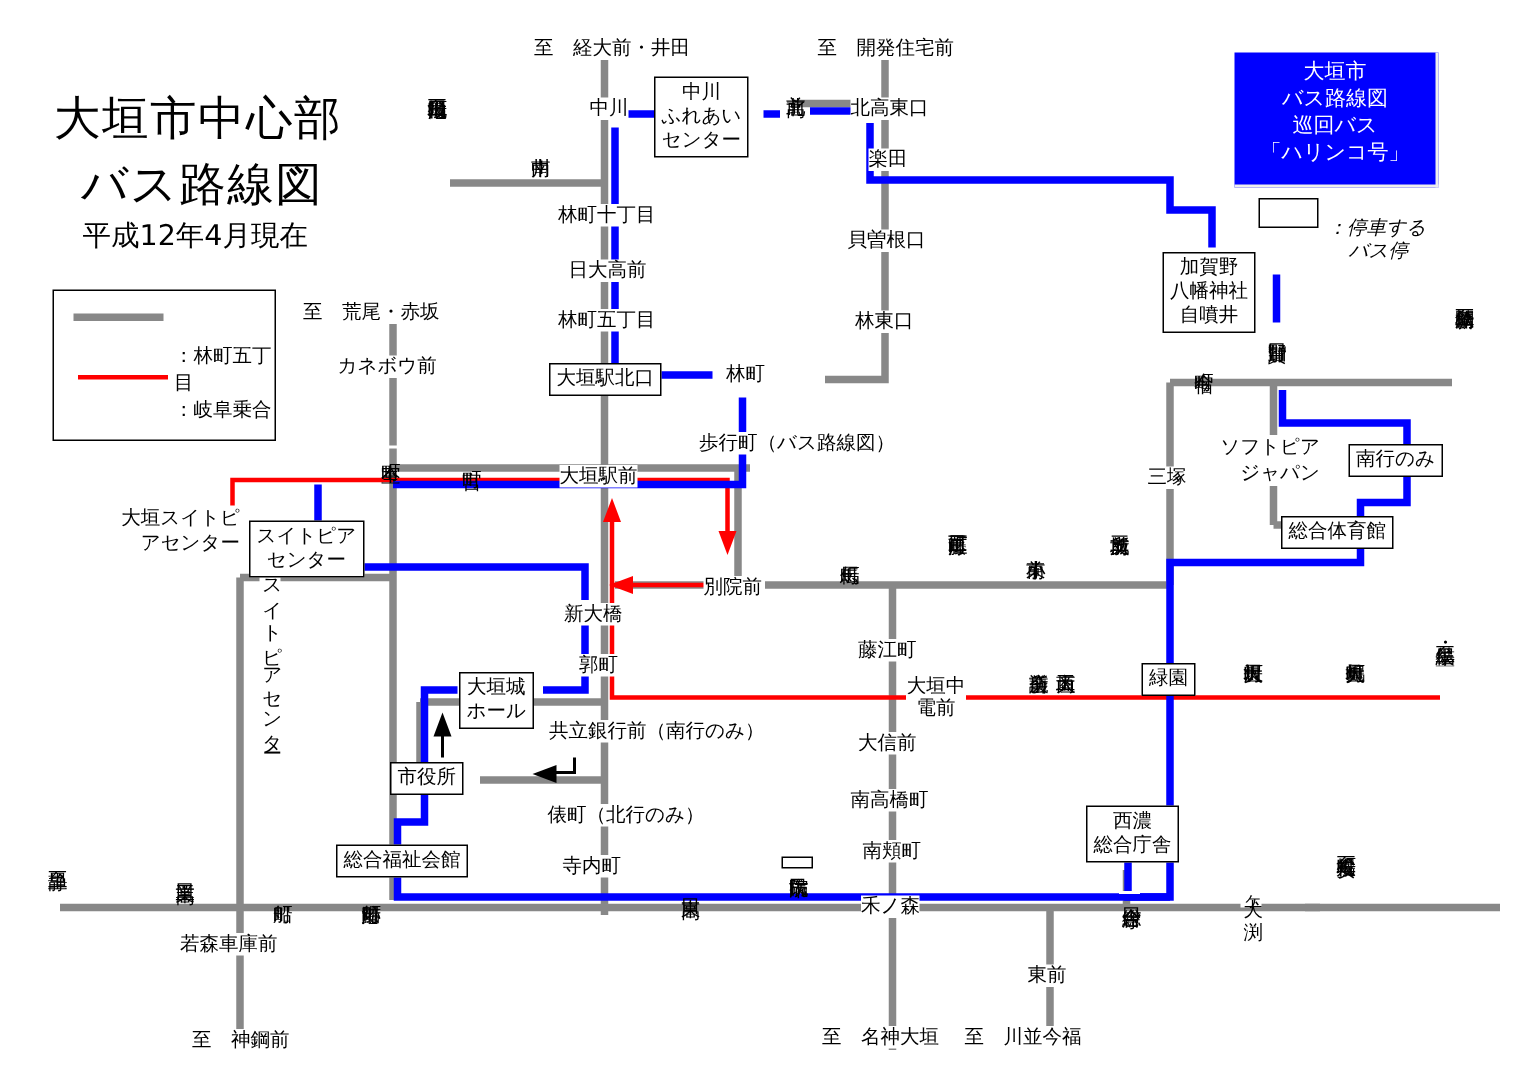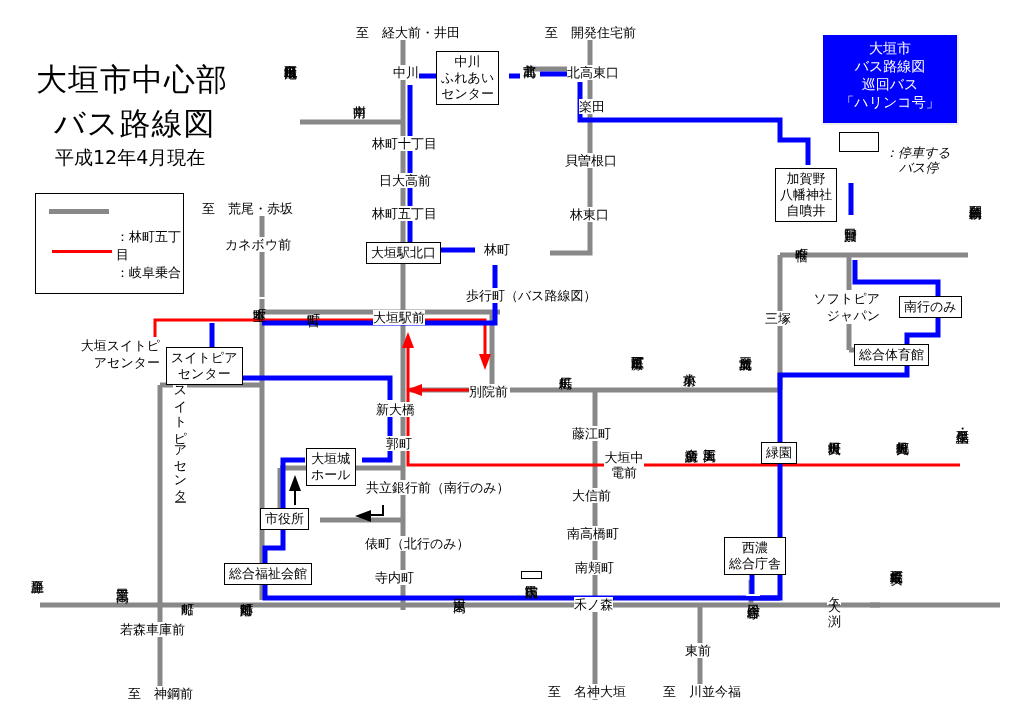--- a/index.html
+++ b/index.html
@@ -109,21 +109,21 @@
 
 <div class="lbl" style="left:356px;top:25px">至　経大前・井田</div>
 <div class="lbl" style="left:545px;top:25px">至　開発住宅前</div>
 <div class="lbl v" style="left:283px;top:55px">至池田町役場</div>
 <div class="lbl" style="left:202px;top:201px">至　荒尾・赤坂</div>
 <div class="lbl v" style="left:968px;top:195px">至新開鉄橋</div>
 <div class="lbl v" style="left:955px;top:420px">至結・墨俣</div>
 <div class="lbl v" style="left:30px;top:570px">至静里</div>
 <div class="lbl" style="left:128px;top:686px">至　神鋼前</div>
 <div class="lbl" style="left:548px;top:684px">至　名神大垣</div>
-<div class="lbl" style="left:663px;top:684px">至　川並今福</div>
+<div class="lbl" style="left:643px;top:684px">至　川並今福</div>
 <div class="lbl v" style="left:889px;top:560px">至安八町役場</div>
 
 <div class="lbl" style="left:393px;top:65px">中川</div>
 <div class="lbl v" style="left:352px;top:94px">中川南</div>
 <div class="lbl" style="left:372px;top:136px">林町十丁目</div>
 <div class="lbl" style="left:379px;top:173px">日大高前</div>
 <div class="lbl" style="left:372px;top:206px">林町五丁目</div>
 <div class="lbl" style="left:484px;top:242px">林町</div>
 <div class="lbl" style="left:466px;top:288px">歩行町（バス路線図）</div>
 <div class="lbl v" style="left:522px;top:53px">北高前</div>

